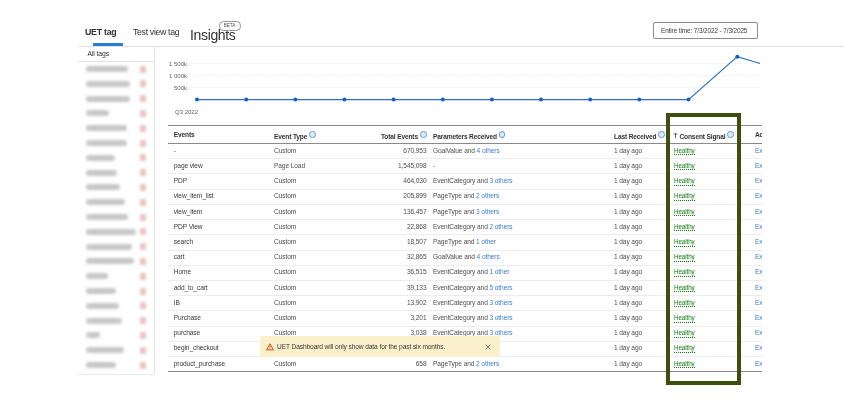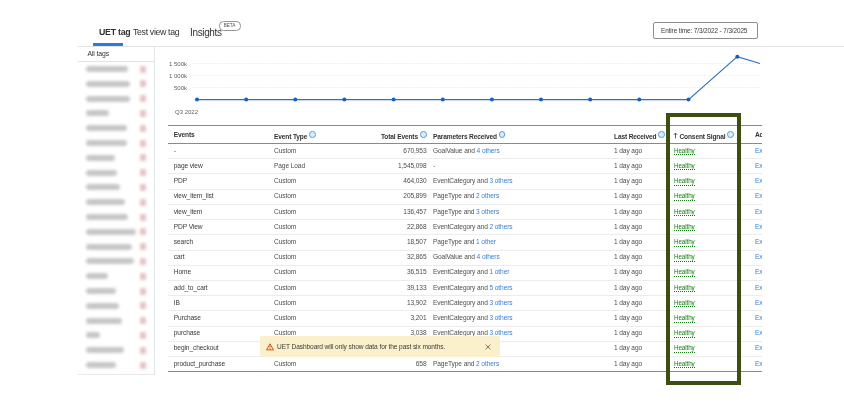--- a/index.html
+++ b/index.html
@@ -7,23 +7,23 @@
 .hl{height:1px;background:#e3e3e3;}
 .info{display:inline-block;width:4.6px;height:4.6px;border:1px solid #5a9bd5;
   border-radius:50%;background:#dcebf7;vertical-align:1px;margin-left:2px;}
 .hc{font-size:6.6px;font-weight:bold;letter-spacing:-0.15px;color:#333;white-space:nowrap;}
 .tc{font-size:6.6px;letter-spacing:-0.1px;color:#4f4e4d;white-space:nowrap;}
 .lnk{color:#3b7fd1;}
 .blob{background:#aeaeae;border-radius:3px;filter:blur(1.8px);opacity:.7;height:6px;}
 .picon{background:#e6baba;border-radius:1.5px;filter:blur(1.6px);opacity:.9;width:6.5px;height:7px;}
 </style></head><body>
 
-<div class="a" style="left:99px;top:26.5px;font-size:8.8px;font-weight:bold;letter-spacing:-0.25px;color:#323130;">UET tag</div>
+<div class="a" style="left:85px;top:26.5px;font-size:8.8px;font-weight:bold;letter-spacing:-0.25px;color:#323130;">UET tag</div>
 <div class="a" style="left:133px;top:26.5px;font-size:8.8px;letter-spacing:-0.35px;color:#323130;">Test view tag</div>
-<div class="a" style="left:190px;top:26.5px;font-size:10px;letter-spacing:-0.35px;color:#323130;">Insights</div>
+<div class="a" style="left:190px;top:26.5px;font-size:14px;letter-spacing:-0.35px;color:#323130;">Insights</div>
 <div class="a" style="left:218.5px;top:21px;width:20px;height:7.5px;border:0.8px solid #979593;border-radius:4.5px;background:#fff;font-size:4.6px;color:#4f4e4d;text-align:center;line-height:7.5px;letter-spacing:0;">BETA</div>
 <div class="a" style="left:93px;top:43px;width:29.5px;height:2.6px;background:#2b7cd3;"></div>
 <div class="a hl" style="left:78px;top:45.6px;width:766px;"></div>
 <div class="a" style="left:653px;top:21.5px;width:105px;height:17.5px;border:1px solid #8f8d8b;border-radius:2px;box-sizing:border-box;font-size:6.4px;letter-spacing:-0.1px;color:#3b3a39;line-height:15.5px;padding-left:7px;">Entire time: 7/3/2022 - 7/3/2025</div>
 <div class="a" style="left:87.5px;top:49.5px;font-size:6.8px;letter-spacing:-0.1px;color:#323130;">All tags</div>
 <div class="a hl" style="left:78px;top:60.5px;width:76px;"></div>
 <div class="a" style="left:154px;top:46px;width:1px;height:328px;background:#e3e3e3;"></div>
 <div class="a blob" style="left:86px;top:66.0px;width:42px;"></div>
 <div class="a picon" style="left:139.8px;top:65.5px;"></div>
 <div class="a blob" style="left:86px;top:80.8px;width:44px;"></div>

